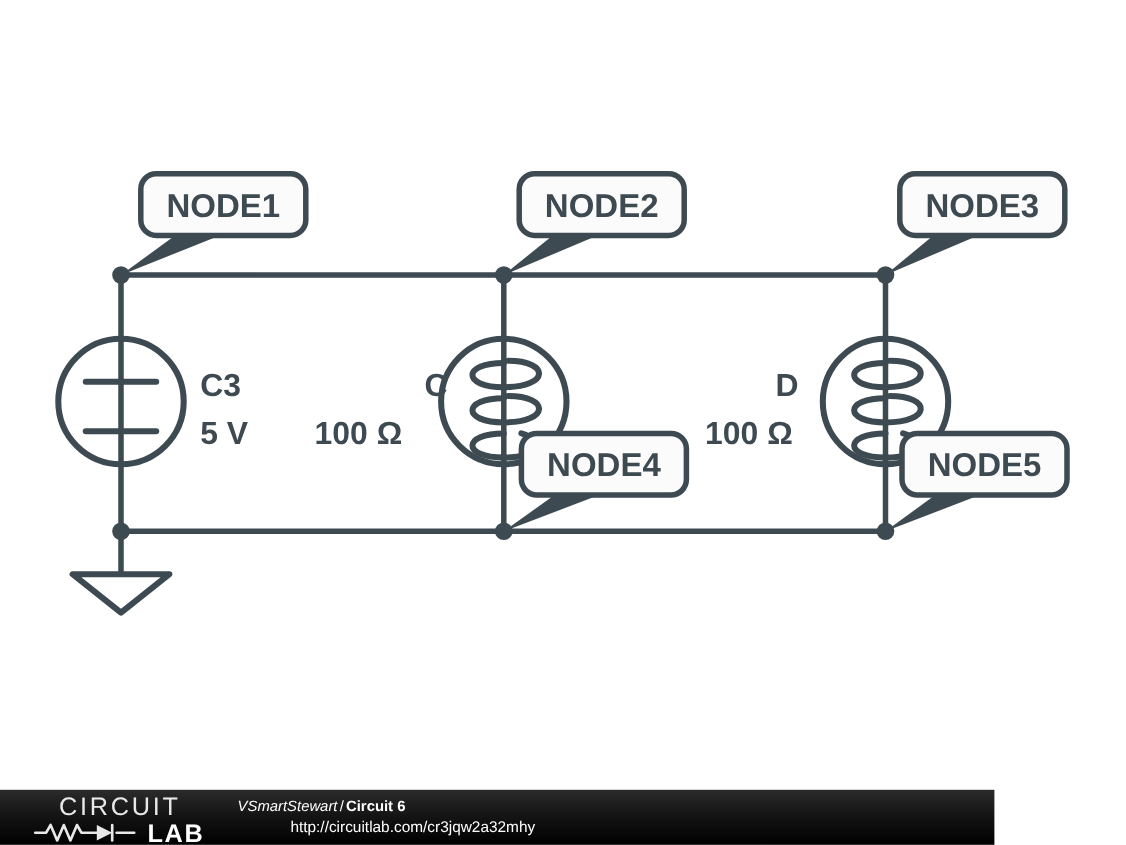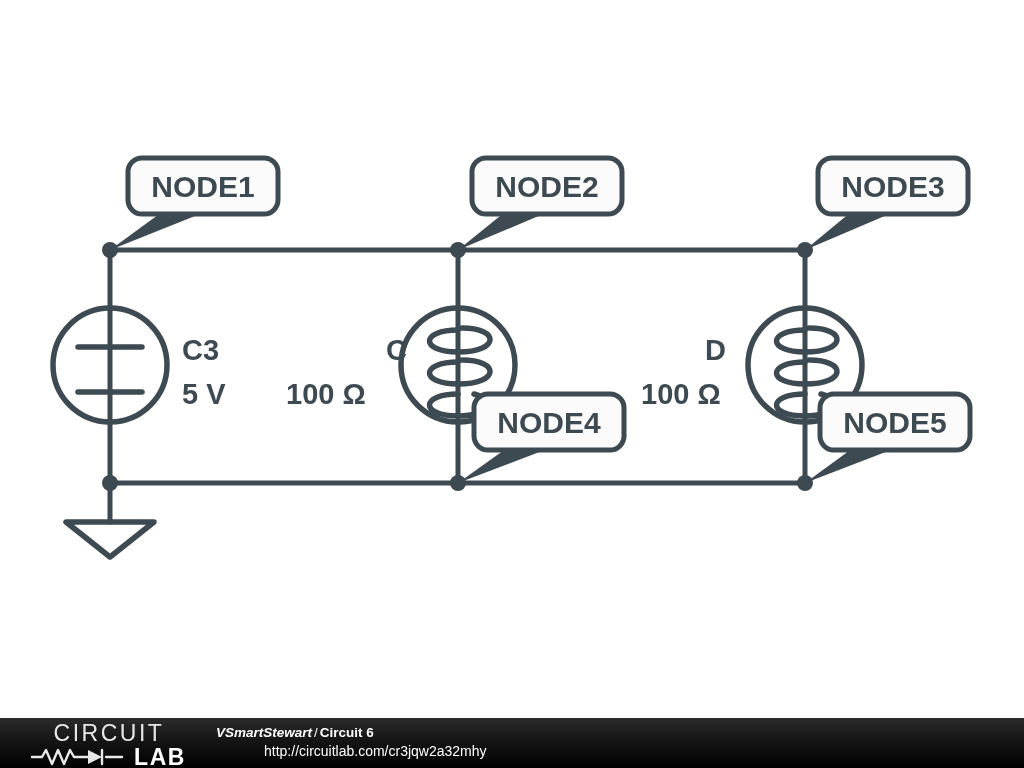--- a/index.html
+++ b/index.html
@@ -6,28 +6,28 @@
   body{width:1024px;height:768px;overflow:hidden;font-family:"Liberation Sans",sans-serif;}
 
   #app{position:relative;width:1024px;height:768px;background:#ffffff;}
 
   
   #canvas{position:absolute;left:0;top:0;width:1024px;height:718px;background:#ffffff;}
   #schematic{position:absolute;left:0;top:0;}
 
   
   #footer{
-    position:absolute;left:0;top:718px;width:1024px;height:50px;
+    position:absolute;left:0;top:718px;width:904px;height:50px;
     background:linear-gradient(to bottom,#2b2b2b 0%,#151515 45%,#000000 100%);
     overflow:hidden;
   }
   #brand{position:absolute;left:22px;top:3px;width:175px;height:46px;}
   #meta{position:absolute;left:216px;top:5px;color:#ffffff;}
   .meta-line1{font-size:13.5px;line-height:19px;white-space:nowrap;}
-  .meta-line1 .owner{font-style:italic;font-weight:bold;}
+  .meta-line1 .owner{font-style:italic;font-weight:normal;}
   .meta-line1 .sep{font-weight:normal;padding:0 2px;}
   .meta-line1 .title{font-weight:bold;}
   .meta-line2{font-size:14px;line-height:19px;white-space:nowrap;margin-left:48px;}
 </style>
 </head>
 <body>
 
 <div id="app">
 
   <div id="canvas">

